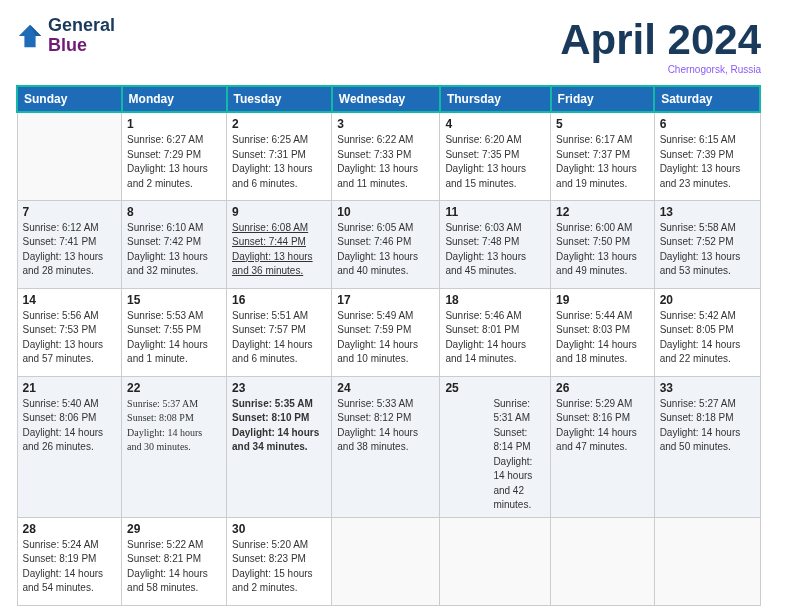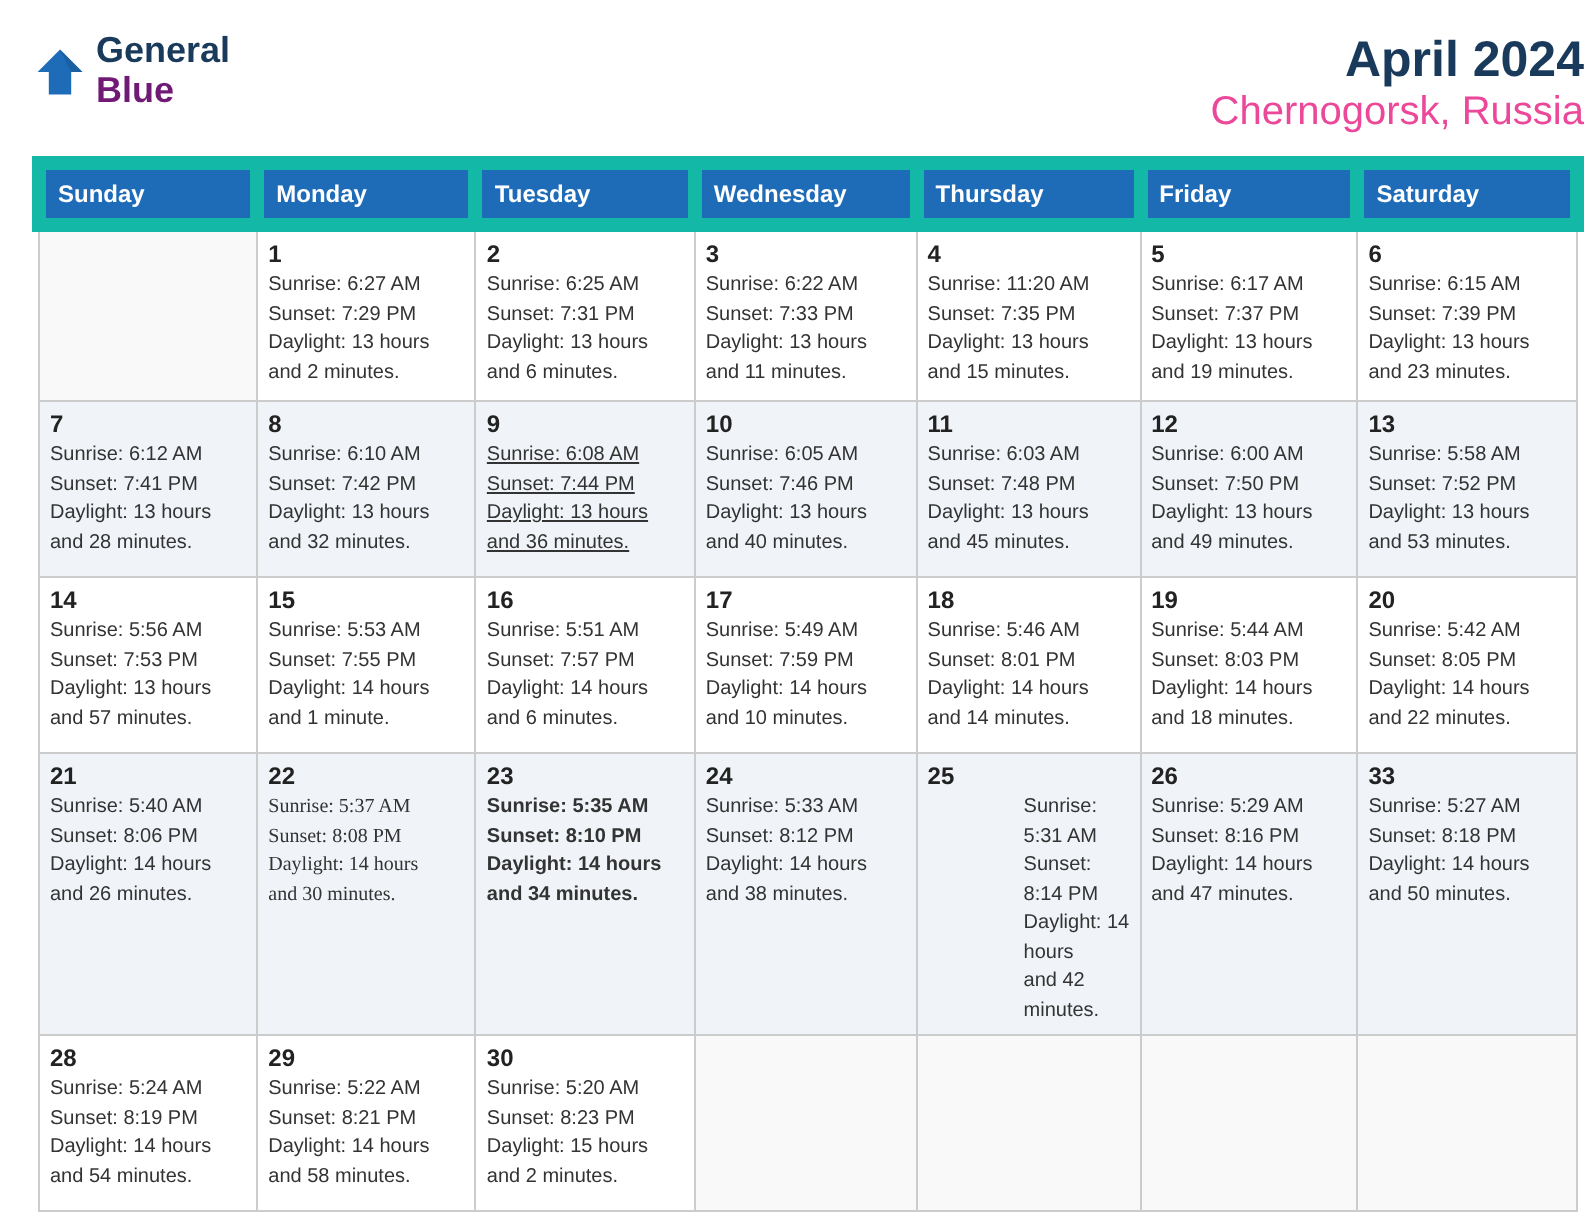--- a/index.html
+++ b/index.html
@@ -6,21 +6,21 @@
     body {
       font-family: Arial, sans-serif;
       background: #fff;
       width: 792px;
       height: 612px;
       overflow: hidden;
     }
     .page {
       width: 792px;
       height: 612px;
-      padding: 16px 0 10px 16px;
+      padding: 16px 31px 10px 16px;
       display: flex;
       flex-direction: column;
     }
     .header {
       display: flex;
       justify-content: space-between;
       align-items: flex-start;
       margin-bottom: 10px;
     }
     .logo {
@@ -38,42 +38,42 @@
     }
     .logo-icon {
       width: 28px;
       height: 28px;
       margin-right: 4px;
     }
     .title-block {
       text-align: right;
     }
     .cal-title {
-      font-size: 25px;
+      font-size: 42px;
       font-weight: bold;
       color: #1a3a5c;
     }
     .cal-subtitle {
-      font-size: 20px;
-      color: #ec4899;
+      font-size: 10px;
+      color: #8b5cf6;
     }
     .calendar {
       width: 100%;
       border-collapse: collapse;
       flex: 1;
       font-size: 10.5px;
     }
     .calendar thead tr th {
       background-color: #1e6bb8;
       color: #fff;
       text-align: left;
       padding: 5px 6px;
       font-size: 12px;
       font-weight: bold;
-      border: 7px solid #14b8a6;
+      border: 2px solid #14b8a6;
     }
     .calendar tbody tr td {
       border: 1px solid #ccc;
       vertical-align: top;
       padding: 4px 5px;
       width: 113px;
       height: 88px;
     }
     .calendar tbody tr td.empty {
       background: #f9f9f9;
@@ -152,21 +152,21 @@
           </td>
           <td>
             <div class="day-num">3</div>
             <div class="day-info" style="white-space: pre-line;">Sunrise: 6:22 AM
 Sunset: 7:33 PM
 Daylight: 13 hours
 and 11 minutes.</div>
           </td>
           <td>
             <div class="day-num">4</div>
-            <div class="day-info" style="white-space: pre-line;">Sunrise: 11:20 AM
+            <div class="day-info" style="white-space: pre-line;">Sunrise: 6:20 AM
 Sunset: 7:35 PM
 Daylight: 13 hours
 and 15 minutes.</div>
           </td>
           <td>
             <div class="day-num">5</div>
             <div class="day-info" style="white-space: pre-line;">Sunrise: 6:17 AM
 Sunset: 7:37 PM
 Daylight: 13 hours
 and 19 minutes.</div>

